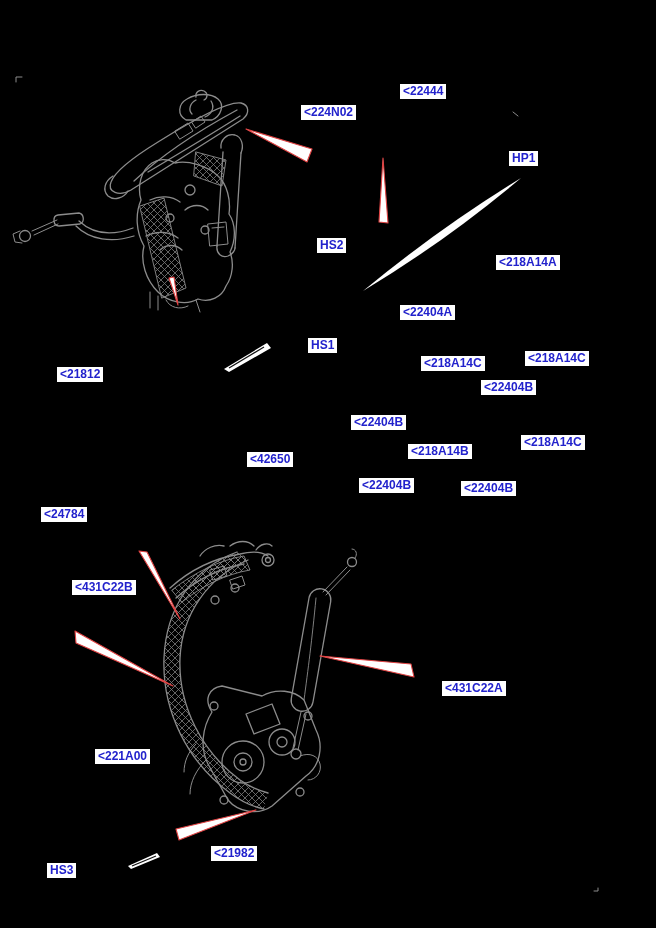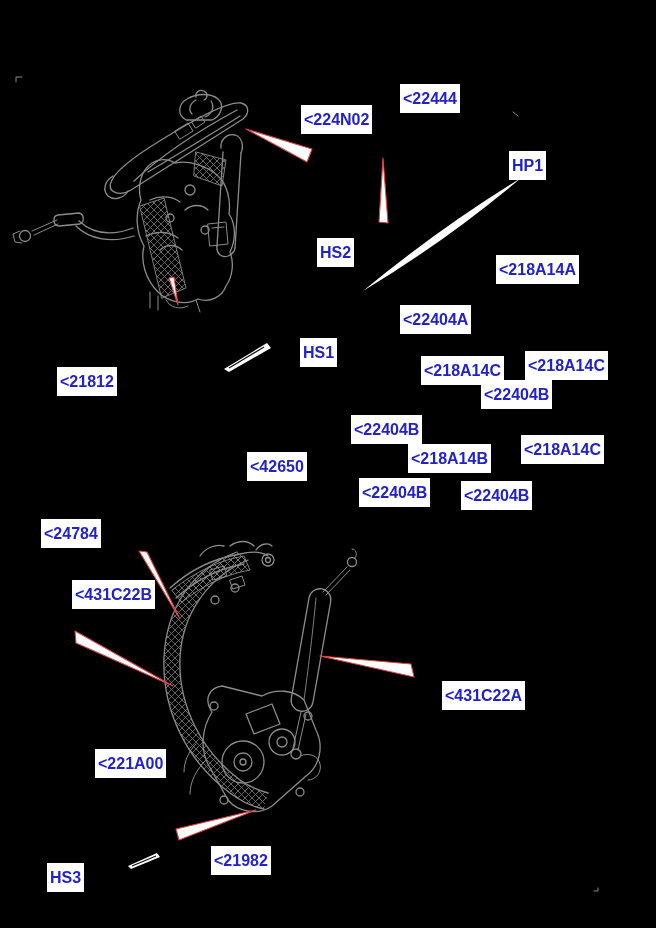--- a/index.html
+++ b/index.html
@@ -1,20 +1,20 @@
 <!DOCTYPE html>
 <html><head>
 <meta charset="utf-8">
 <style>
   html,body{margin:0;padding:0;background:#000;}
   .stage{position:relative;width:656px;height:928px;background:#000;overflow:hidden;
          font-family:"Liberation Sans",sans-serif;}
   .art{position:absolute;left:0;top:0;}
   .part-label{position:absolute;background:#fff;color:#2222cc;font-weight:bold;
-              font-size:16px;line-height:13px;padding:8px 3px;white-space:nowrap;
+              font-size:12px;line-height:13px;padding:1px 3px;white-space:nowrap;
               letter-spacing:0px;cursor:pointer;}
 </style>
 </head>
 <body>
 
 <div class="stage">
 
   <svg class="art" width="656" height="928" viewBox="0 0 656 928">
     <defs>
       <pattern id="hatch" width="7" height="7" patternUnits="userSpaceOnUse">
@@ -128,31 +128,31 @@
       <path d="M132,866 L156,856" stroke="#111" stroke-width="1.2" fill="none"></path>
     </g>
   </svg>
 
   <div class="part-label" style="left:400px;top:84px">&lt;22444</div>
   <div class="part-label" style="left:301px;top:105px">&lt;224N02</div>
   <div class="part-label" style="left:509px;top:151px">HP1</div>
   <div class="part-label" style="left:317px;top:238px">HS2</div>
   <div class="part-label" style="left:496px;top:255px">&lt;218A14A</div>
   <div class="part-label" style="left:400px;top:305px">&lt;22404A</div>
-  <div class="part-label" style="left:300px;top:338px">HS1</div>
+  <div class="part-label" style="left:308px;top:338px">HS1</div>
   <div class="part-label" style="left:421px;top:356px">&lt;218A14C</div>
   <div class="part-label" style="left:525px;top:351px">&lt;218A14C</div>
   <div class="part-label" style="left:481px;top:380px">&lt;22404B</div>
   <div class="part-label" style="left:351px;top:415px">&lt;22404B</div>
   <div class="part-label" style="left:521px;top:435px">&lt;218A14C</div>
   <div class="part-label" style="left:408px;top:444px">&lt;218A14B</div>
   <div class="part-label" style="left:359px;top:478px">&lt;22404B</div>
   <div class="part-label" style="left:461px;top:481px">&lt;22404B</div>
   <div class="part-label" style="left:57px;top:367px">&lt;21812</div>
   <div class="part-label" style="left:247px;top:452px">&lt;42650</div>
-  <div class="part-label" style="left:41px;top:519px">&lt;24784</div>
+  <div class="part-label" style="left:41px;top:507px">&lt;24784</div>
   <div class="part-label" style="left:72px;top:580px">&lt;431C22B</div>
   <div class="part-label" style="left:442px;top:681px">&lt;431C22A</div>
   <div class="part-label" style="left:95px;top:749px">&lt;221A00</div>
   <div class="part-label" style="left:211px;top:846px">&lt;21982</div>
   <div class="part-label" style="left:47px;top:863px">HS3</div>
 
 </div>
 
 </body></html>

